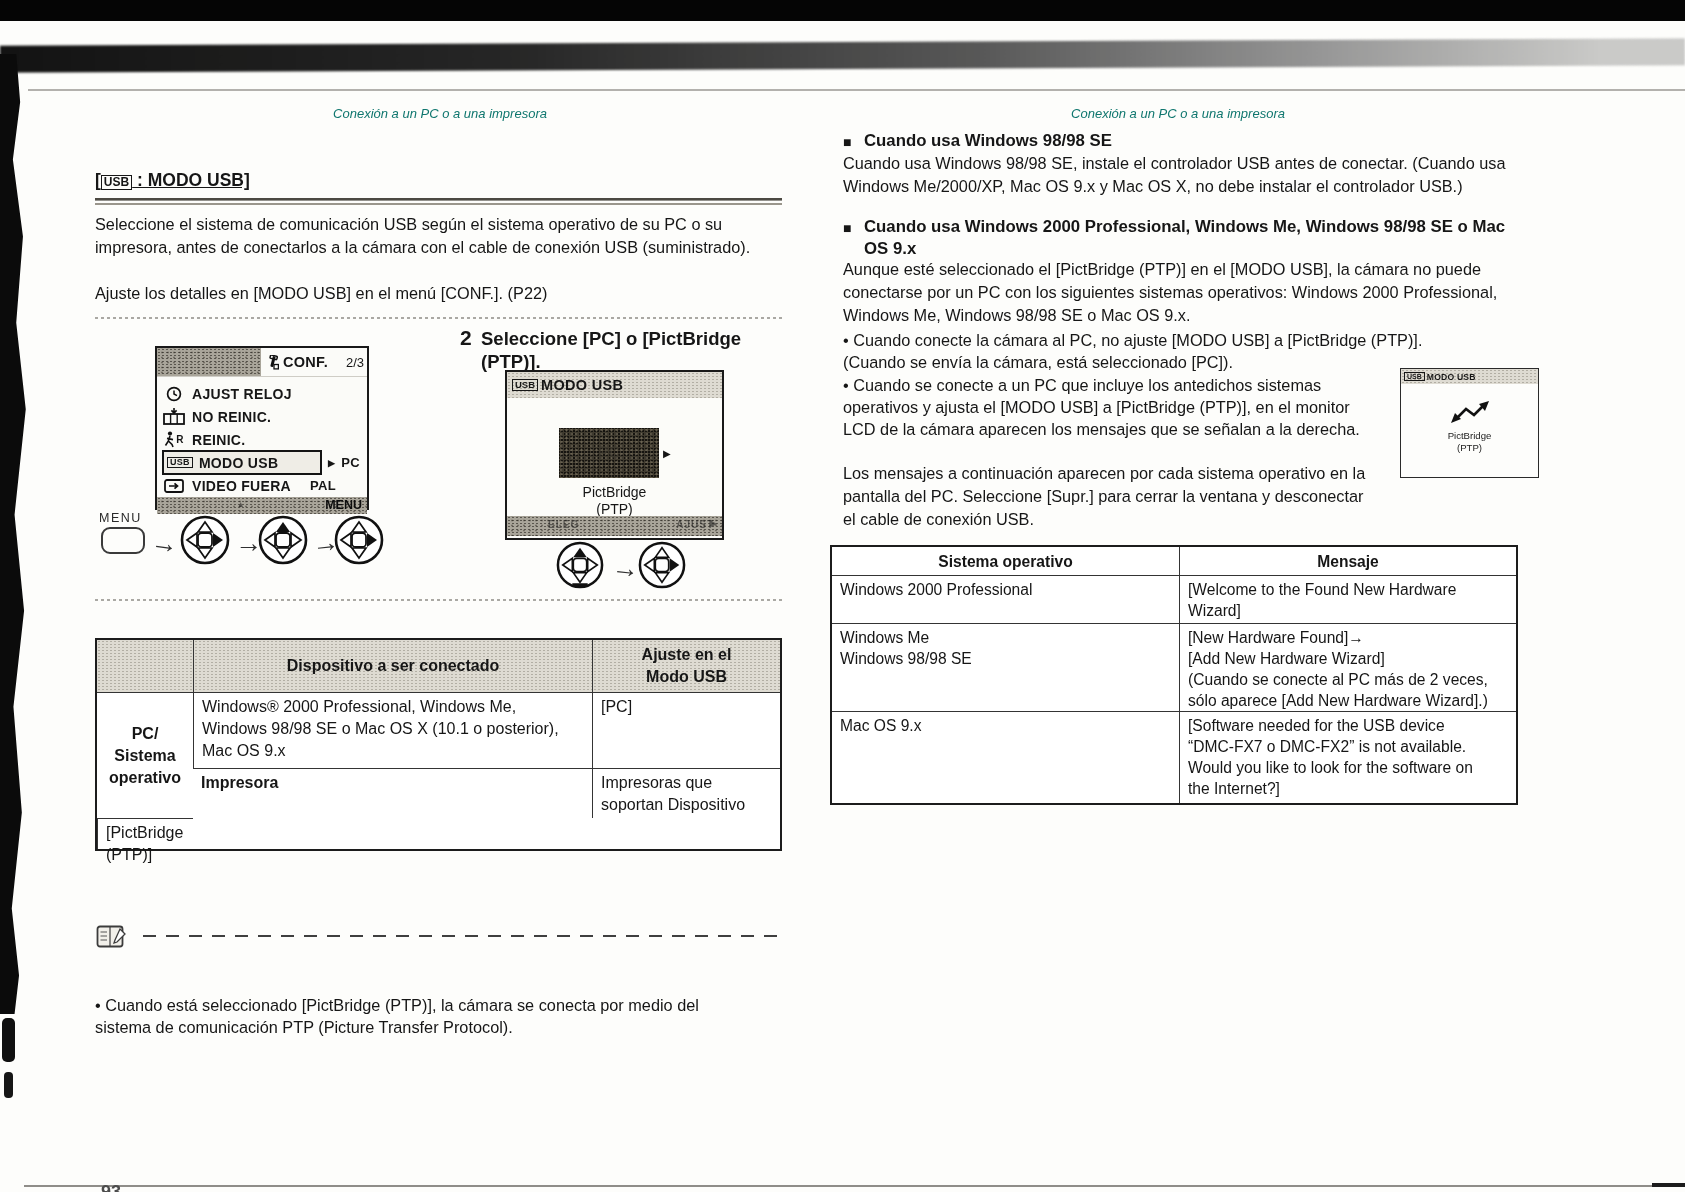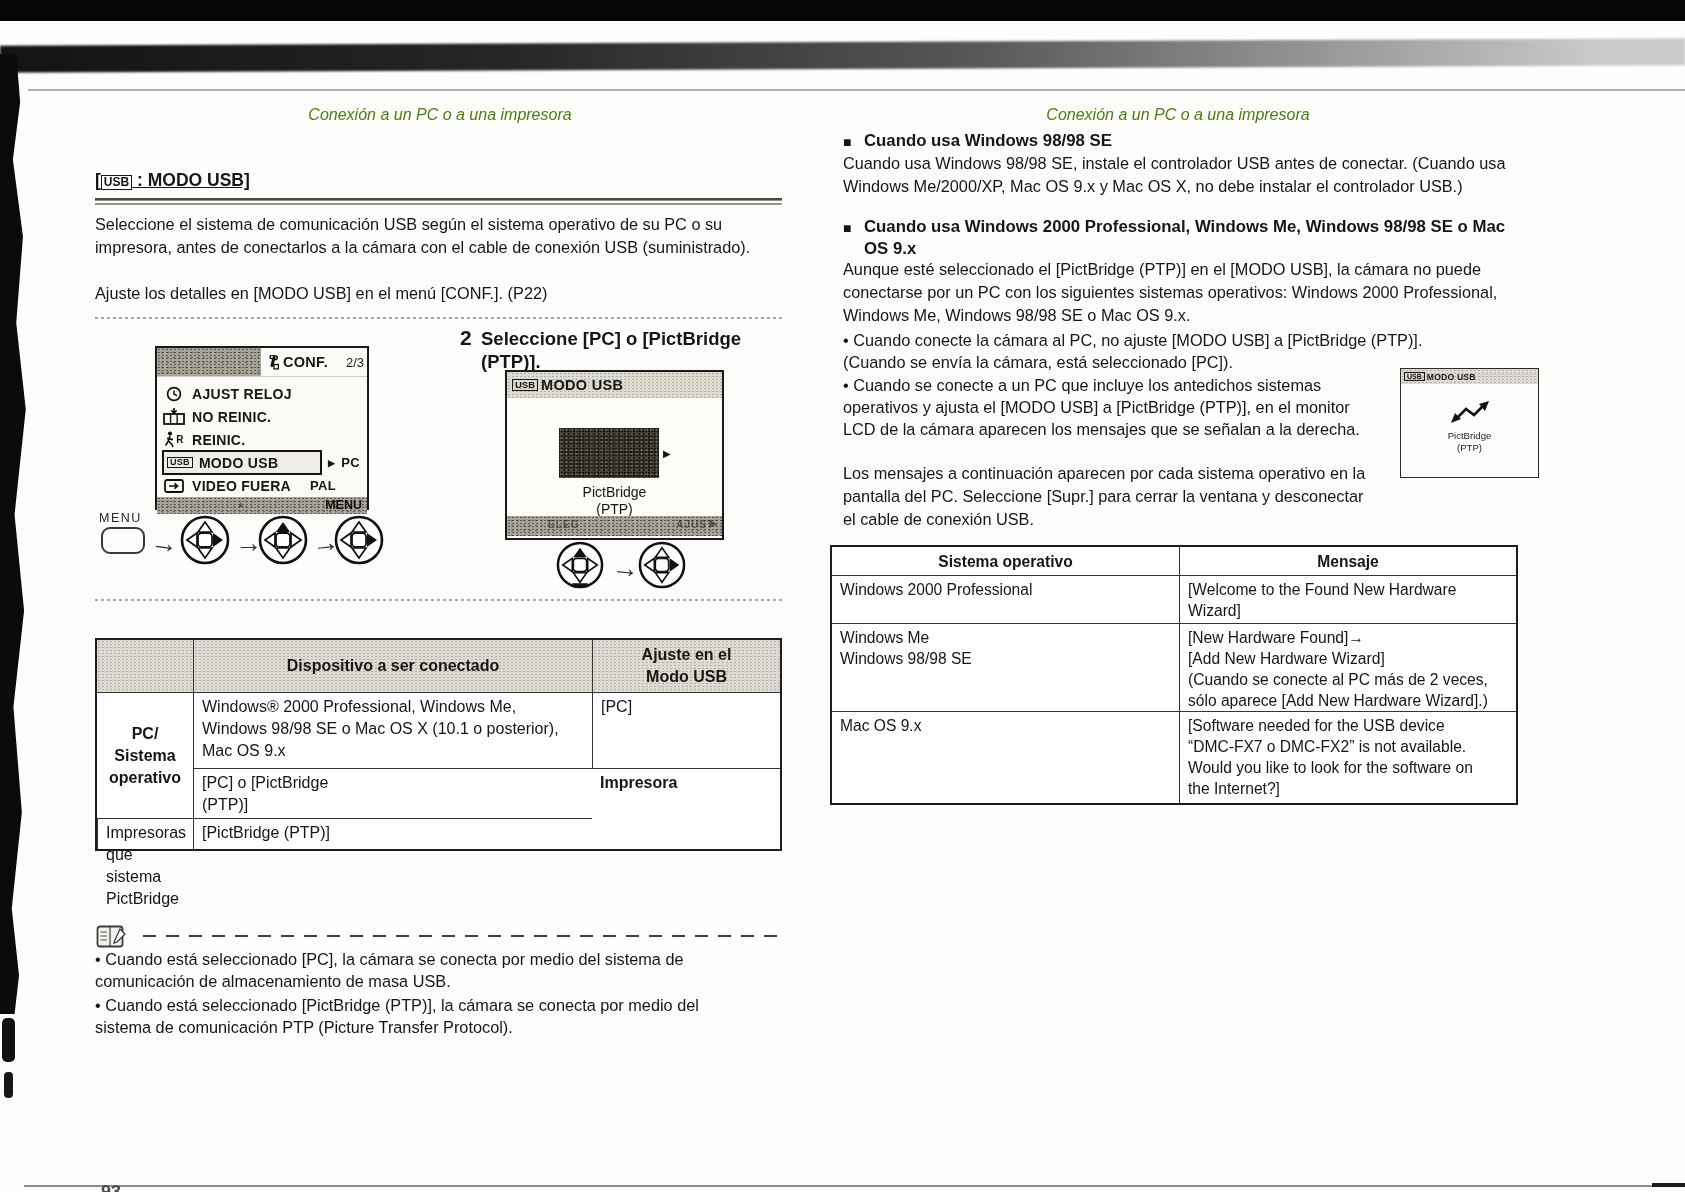--- a/index.html
+++ b/index.html
@@ -13,21 +13,21 @@
      background:linear-gradient(to right,#000 0%,#141414 30%,#4a4a4a 58%,#8d8d8d 78%,#c6c6c4 95%);
      filter:blur(1.3px);transform:rotate(-0.25deg);opacity:.92;}
   .edge-top{left:28px;top:89px;width:1657px;height:2px;background:#b3b1ad;}
   .edge-bottom{left:24px;top:1185px;width:1661px;height:2px;background:#8f8d89;}
   .edge-bottom-dark{left:1652px;top:1183px;width:33px;height:4px;background:#1c1c1c;}
   .left-strip{left:0;top:54px;width:28px;height:960px;background:#0b0b0b;
      clip-path:polygon(0 0,58% 0,72% 5%,46% 11%,82% 19%,58% 28%,92% 37%,52% 48%,86% 58%,48% 68%,78% 79%,42% 89%,68% 96%,52% 100%,0 100%);}
   .left-blob1{left:2px;top:1018px;width:13px;height:44px;background:#101010;border-radius:5px;}
   .left-blob2{left:4px;top:1072px;width:9px;height:26px;background:#161616;border-radius:4px;}
   
-  .runhead{font-style:italic;font-size:16px;color:#4d7c0f;}
+  .runhead{font-style:italic;font-size:13px;color:#0f766e;}
   .h1{font-weight:bold;font-size:29px;letter-spacing:-0.4px;}
   .subtitle{font-weight:bold;font-size:17.5px;text-decoration:underline;}
   .body-txt{font-size:16.3px;line-height:23px;}
   .step-head{font-weight:bold;font-size:18.5px;line-height:23px;}
   .step-num{font-size:21px;font-weight:bold;margin-right:6px;}
   .sec-head{font-weight:bold;font-size:16.8px;line-height:22px;}
   .bullet{font-size:16.3px;line-height:22px;}
   
   .usb-badge{display:inline-block;border:1.6px solid #161616;font-weight:bold;
      padding:0 2px;line-height:1.05;}
@@ -293,40 +293,36 @@
 Modo USB</div>
 
     <div class="cell no-l vcent preline" style="grid-row:2/4;">PC/
 Sistema
 operativo</div>
     <div class="cell preline">Windows® 2000 Professional, Windows Me,
 Windows 98/98 SE o Mac OS X (10.1 o posterior),
 Mac OS 9.x</div>
     <div class="cell preline">[PC]</div>
 
-    <div class="cell preline">[PC] o [PictBridge
-(PTP)]</div>
 
     <div class="cell no-l" style="font-weight:bold;">Impresora</div>
-    <div class="cell">Impresoras que sistema PictBridge</div>
+    <div class="cell">Impresoras que soportan Dispositivo</div>
     <div class="cell">[PictBridge (PTP)]</div>
   </div>
 
   <svg class="abs" style="left:96px;top:925px;" width="32" height="24" viewBox="0 0 32 24">
     <rect x="1.5" y="1.5" width="25" height="20" rx="2.5" fill="#f2f0ea" stroke="#3c3c3c" stroke-width="1.8"></rect>
     <line x1="14" y1="2" x2="14" y2="21" stroke="#3c3c3c" stroke-width="1.2"></line>
     <line x1="4.5" y1="7" x2="11" y2="7" stroke="#555" stroke-width="1"></line>
     <line x1="4.5" y1="11" x2="11" y2="11" stroke="#555" stroke-width="1"></line>
     <line x1="4.5" y1="15" x2="11" y2="15" stroke="#555" stroke-width="1"></line>
     <path d="M24 4 L29 9 L21 17 L18 18 L19 15 Z" fill="#fff" stroke="#3c3c3c" stroke-width="1.3"></path>
   </svg>
   <div class="abs dash-rule" style="left:143px;top:935px;width:642px;"></div>
 
-  <div class="abs bullet preline" style="left:95px;top:948px;width:670px;">• Cuando está seleccionado [PC], la cámara se conecta por medio del sistema de
- comunicación de almacenamiento de masa USB.</div>
   <div class="abs bullet preline" style="left:95px;top:994px;width:670px;">• Cuando está seleccionado [PictBridge (PTP)], la cámara se conecta por medio del
  sistema de comunicación PTP (Picture Transfer Protocol).</div>
 
   <div class="abs pgnum" style="left:101px;top:1182px;">93</div>
 
   <div class="abs runhead" style="left:843px;top:106px;width:670px;text-align:center;">Conexión a un PC o a una impresora</div>
 
   <div class="abs sec-head" style="left:843px;top:130px;width:690px;padding-left:21px;">
     <span class="abs" style="left:0;top:1px;font-size:14px;">■</span>
     <span>Cuando usa Windows 98/98 SE</span>

